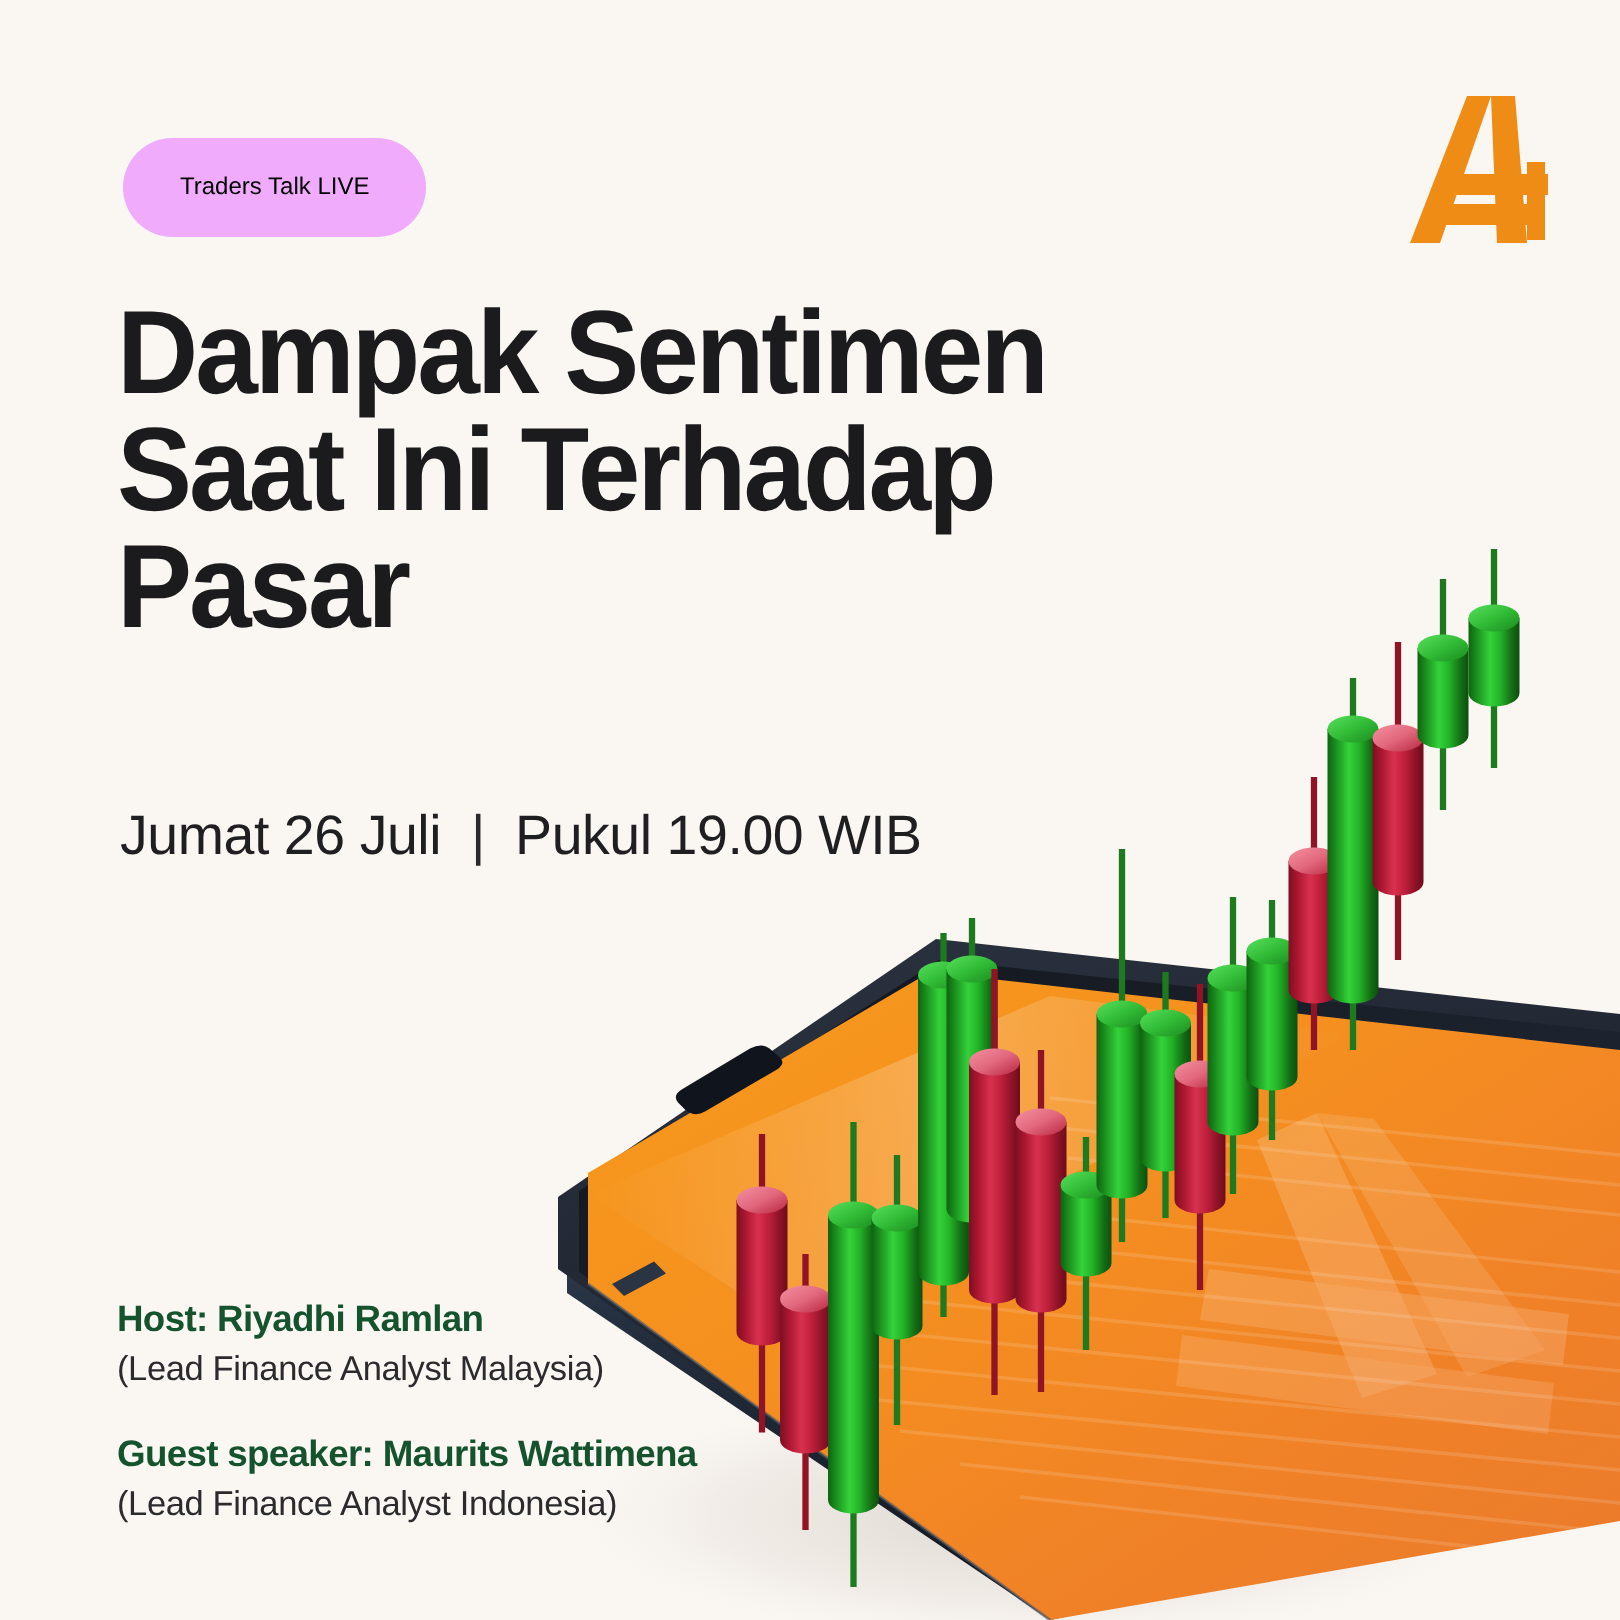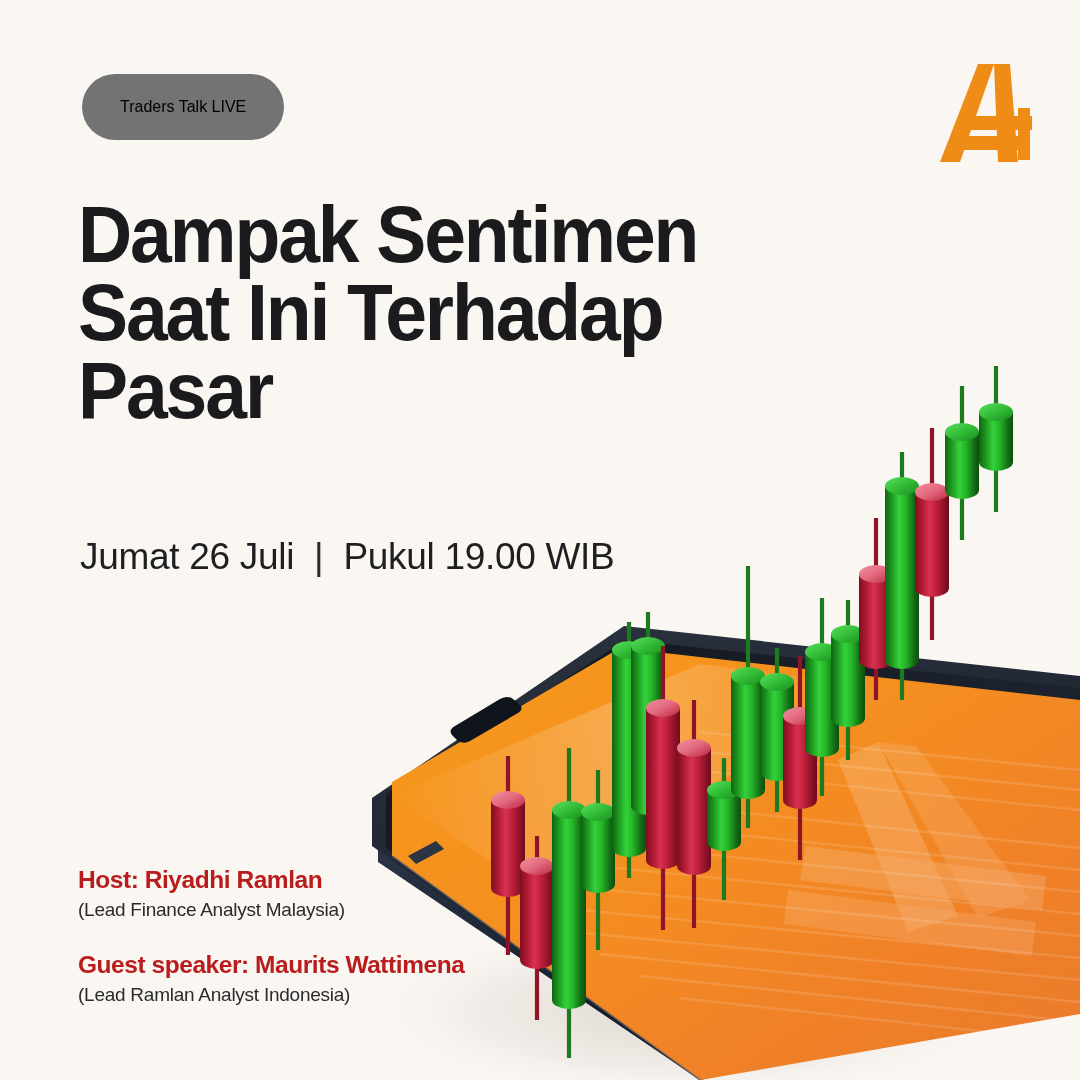--- a/index.html
+++ b/index.html
@@ -19,25 +19,25 @@
   }
 
   
   #logo-mark{
     position:absolute; top:58px; right:38px;
     width:108px; height:112px;
   }
 
   
   #badge{
-    position:absolute; left:82px; top:74px;
+    position:absolute; left:82px; top:92px;
     height:66px;
     display:flex; align-items:center; justify-content:center;
     padding:0 38px;
-    background:#737373;
+    background:#f0abfc;
     border-radius:34px;
   }
 
   
   #headline{
     position:absolute; left:78px; top:196px;
     width:760px;
     color:#1b1b1d;
     font-size:79px;
     line-height:0.99;
@@ -60,30 +60,30 @@
   #datetime .sep{ margin:0 10px; color:#2a2a2c; }
 
   
   #speakers{
     position:absolute; left:78px; top:866px;
     z-index:40;
   }
   .sp-group{ margin-bottom:30px; }
   .sp-group:last-child{ margin-bottom:16px; }
   .sp-name{
-    color:#b91c1c;
+    color:#14532d;
     font-size:24.5px;
     font-weight:bold;
     letter-spacing:-0.45px;
     white-space:nowrap;
     margin-bottom:5px;
   }
   .sp-role{
     color:#2b2b2e;
-    font-size:19px;
+    font-size:23px;
     font-weight:normal;
     letter-spacing:-0.25px;
     white-space:nowrap;
   }
 
   
   #illustration{
     position:absolute; left:0; top:0;
     width:1080px; height:1080px;
     z-index:10;
@@ -386,17 +386,17 @@
     </svg>
   </div>
 
   <div id="speakers">
     <div class="sp-group">
       <div class="sp-name">Host: Riyadhi Ramlan</div>
       <div class="sp-role">(Lead Finance Analyst Malaysia)</div>
     </div>
     <div class="sp-group">
       <div class="sp-name">Guest speaker: Maurits Wattimena</div>
-      <div class="sp-role">(Lead Ramlan Analyst Indonesia)</div>
+      <div class="sp-role">(Lead Finance Analyst Indonesia)</div>
     </div>
   </div>
 
 </div>
 
 </body></html>

